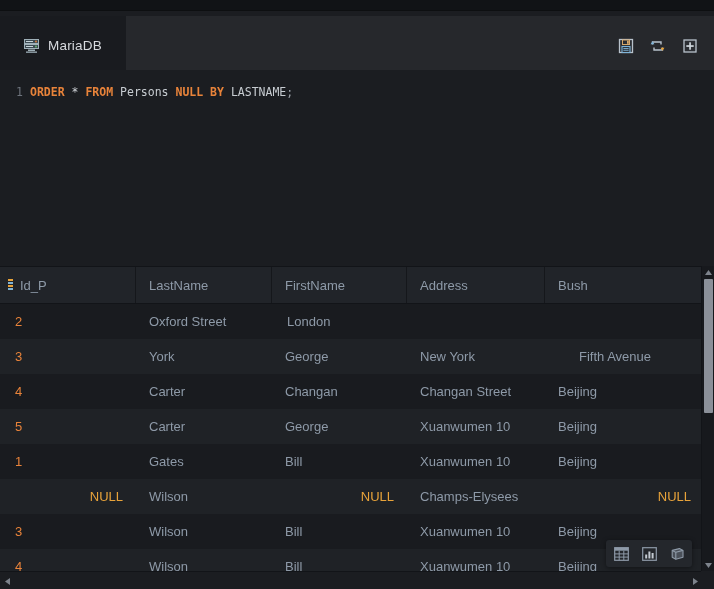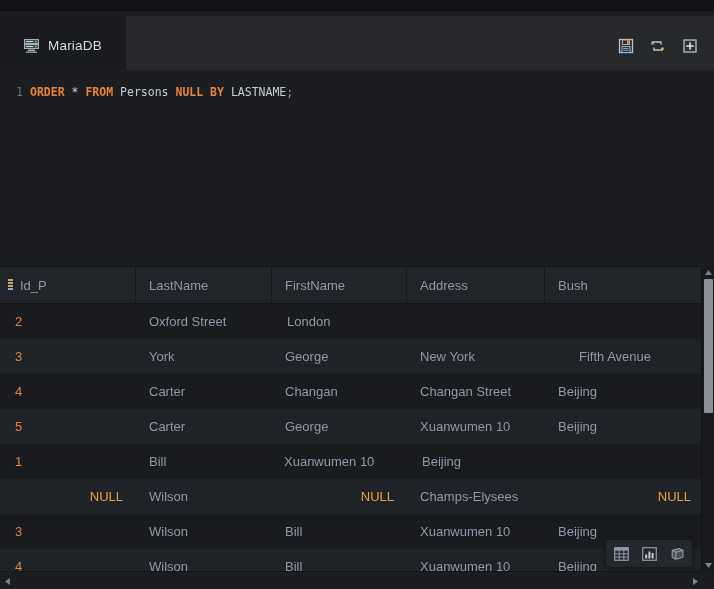--- a/index.html
+++ b/index.html
@@ -377,20 +377,21 @@
         </div>
         <div class="tr">
           <div class="td c0 num">5</div>
           <div class="td c1">Carter</div>
           <div class="td c2">George</div>
           <div class="td c3">Xuanwumen 10</div>
           <div class="td c4">Beijing</div>
         </div>
         <div class="tr">
           <div class="td c0 num">1</div>
+          <div class="td c1">Gates</div>
           <div class="td c2">Bill</div>
           <div class="td c3">Xuanwumen 10</div>
           <div class="td c4">Beijing</div>
         </div>
         <div class="tr">
           <div class="td c0 null">NULL</div>
           <div class="td c1">Wilson</div>
           <div class="td c2 null">NULL</div>
           <div class="td c3">Champs-Elysees</div>
           <div class="td c4 null">NULL</div>

